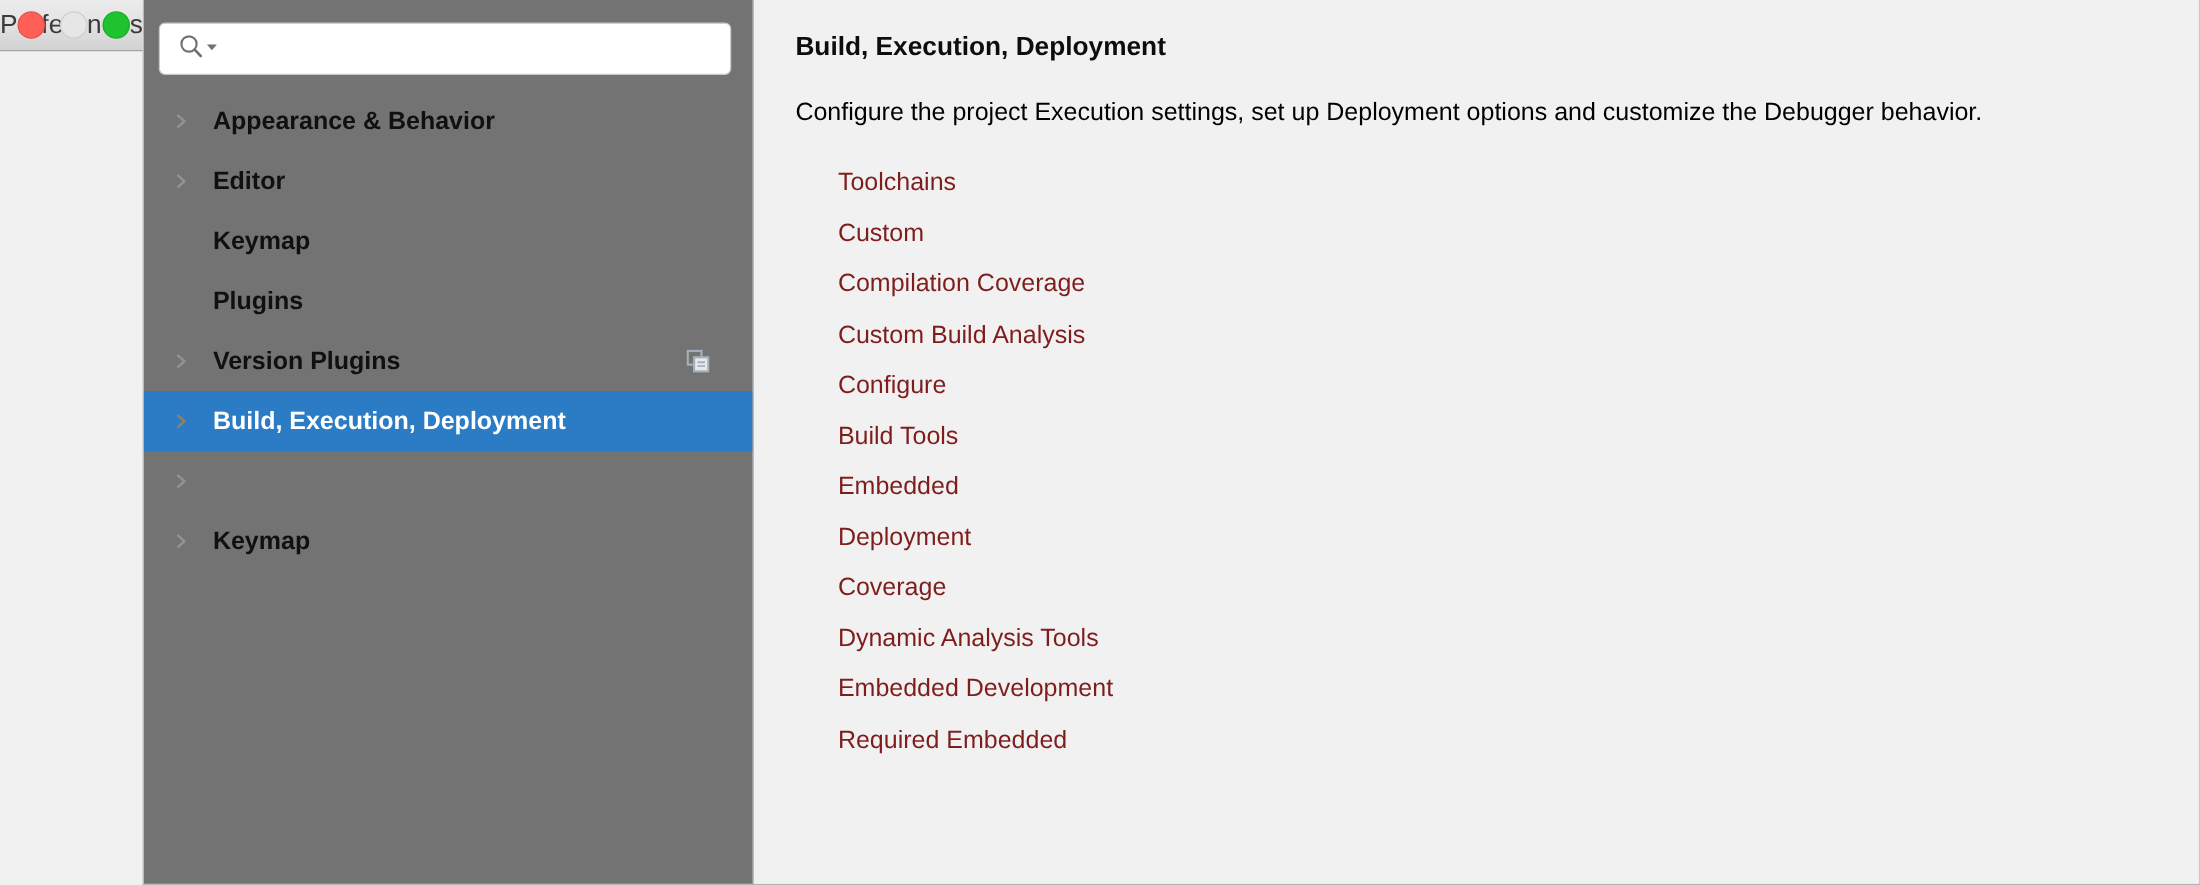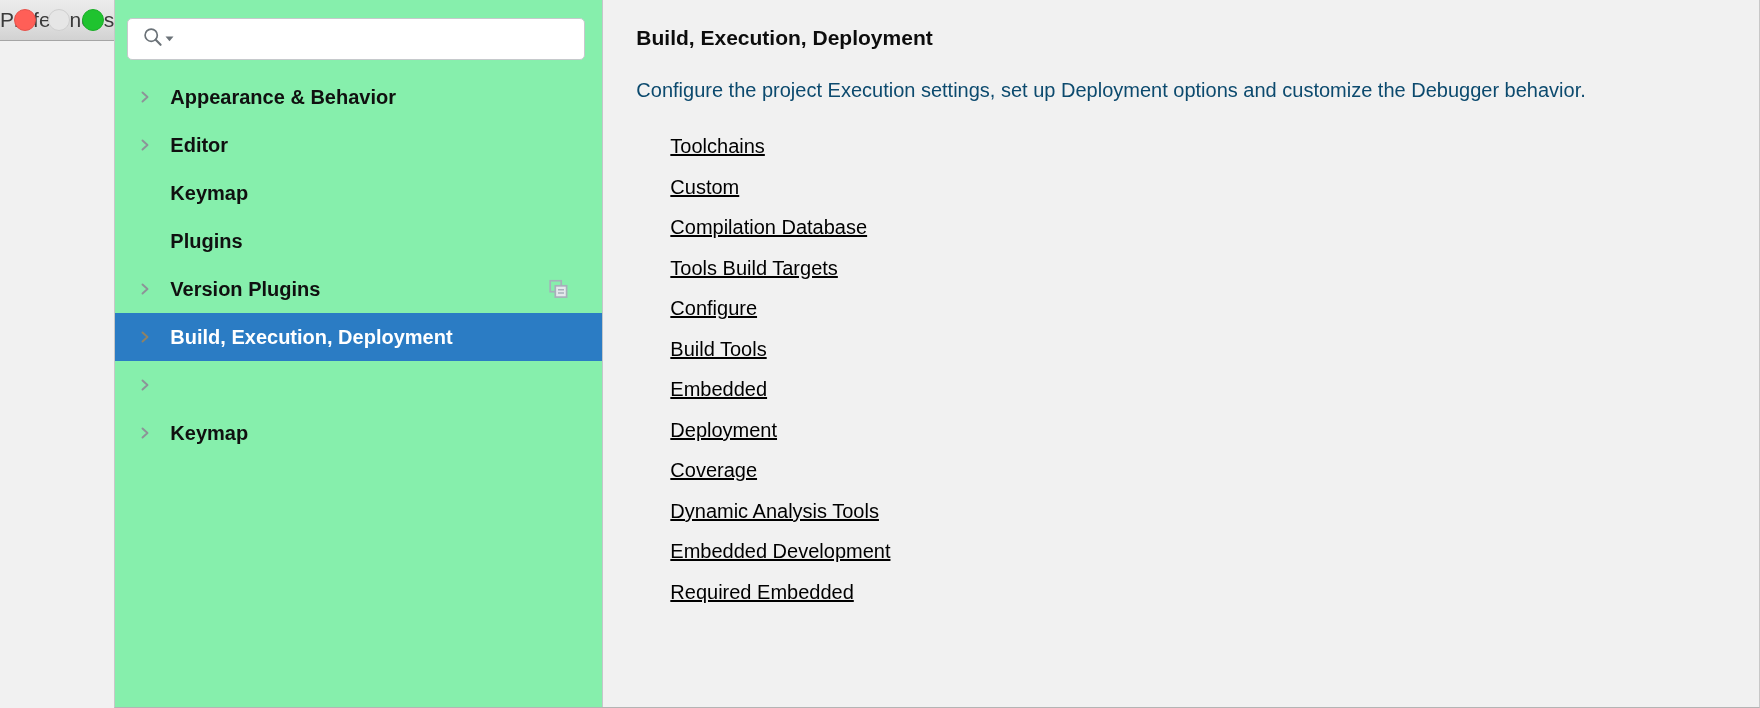--- a/index.html
+++ b/index.html
@@ -69,21 +69,21 @@
     border-left: 1px solid #c8c8c8;
     border-right: 1px solid #c8c8c8;
     border-bottom: 1px solid #b4b4b4;
     box-sizing: border-box;
   }
 
   
   .sidebar {
     flex: 0 0 488px;
     width: 488px;
-    background: #86efac;
+    background: #737373;
     border-right: 1px solid #c3c7cb;
     box-sizing: border-box;
     position: relative;
     overflow: hidden;
   }
 
   .search-wrap {
     padding: 18px 17px 0 12px;
   }
   .search-box {
@@ -163,38 +163,37 @@
   }
   .panel-title {
     font-size: 21px;
     font-weight: bold;
     color: #0d0d0d;
     margin: 0 0 26px 0;
     white-space: nowrap;
   }
   .panel-desc {
     font-size: 20px;
-    color: #0c4a6e;
+    color: #000000;
     line-height: 1.42;
     margin: 0 0 22px 0;
     max-width: 1210px;
   }
   .link-list {
     margin: 0;
     padding: 0 0 0 34px;
     list-style: none;
   }
   .link-item {
     font-size: 20px;
-    color: #000000;
+    color: #7f1d1d;
     line-height: 40.5px;
     cursor: pointer;
     white-space: nowrap;
     width: fit-content;
-    text-decoration: underline;
   }
 </style>
 </head>
 <body>
 
 <div class="window">
 
   <div class="titlebar">
     <div class="traffic-lights">
       <div class="light close"></div>
@@ -300,22 +299,22 @@
 
       </div>
     </div>
 
     <div class="main">
       <h1 class="panel-title">Build, Execution, Deployment</h1>
       <p class="panel-desc">Configure the project Execution settings, set up Deployment options and customize the Debugger behavior.</p>
       <ul class="link-list">
         <li class="link-item">Toolchains</li>
         <li class="link-item">Custom</li>
-        <li class="link-item">Compilation Database</li>
-        <li class="link-item">Tools Build Targets</li>
+        <li class="link-item">Compilation Coverage</li>
+        <li class="link-item">Custom Build Analysis</li>
         <li class="link-item">Configure</li>
         <li class="link-item">Build Tools</li>
         <li class="link-item">Embedded</li>
         <li class="link-item">Deployment</li>
         <li class="link-item">Coverage</li>
         <li class="link-item">Dynamic Analysis Tools</li>
         <li class="link-item">Embedded Development</li>
         <li class="link-item">Required Embedded</li>
       </ul>
     </div>

